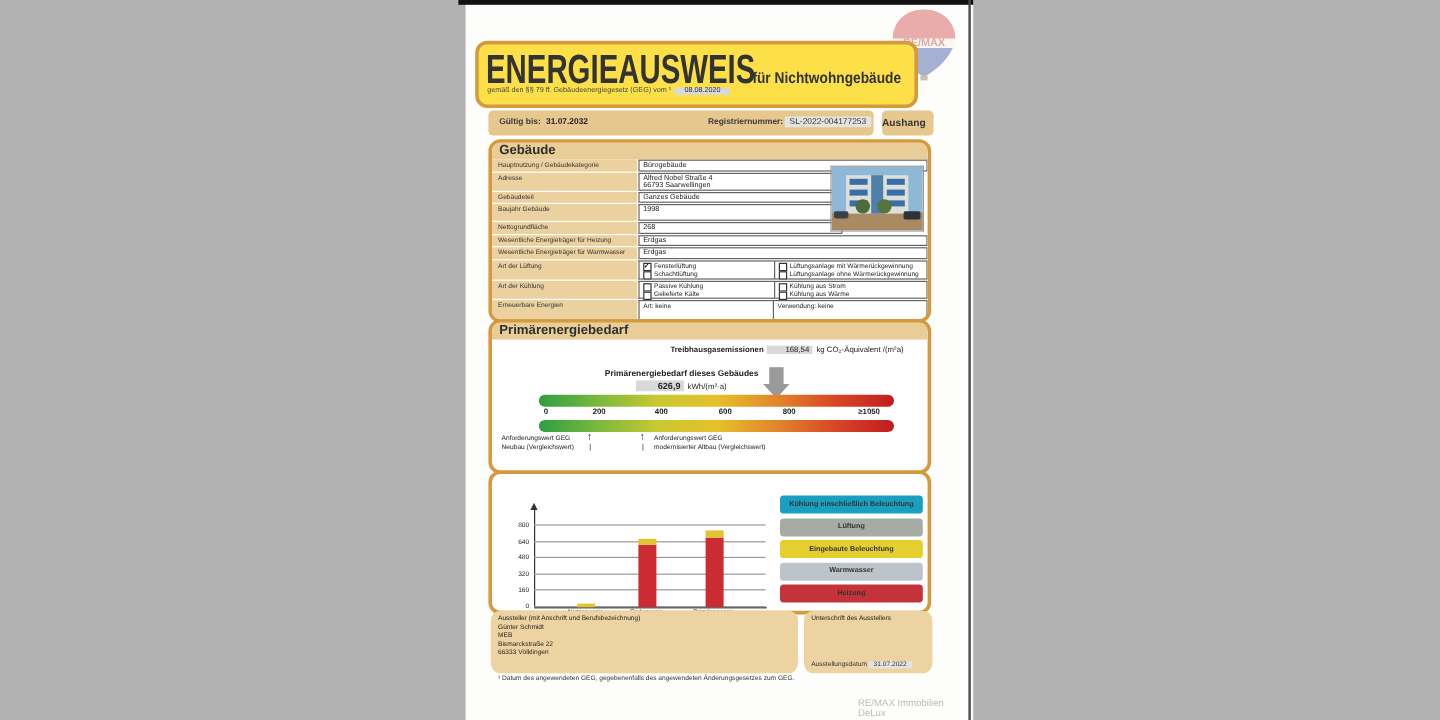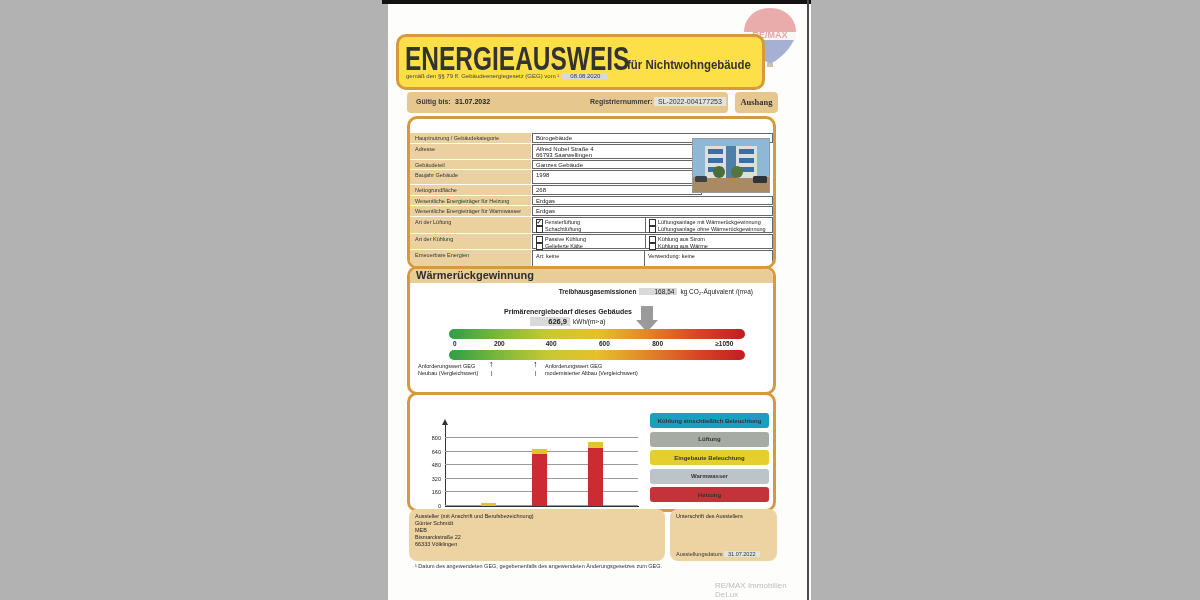--- a/index.html
+++ b/index.html
@@ -18,21 +18,21 @@
   .title-sub{position:absolute;left:228px;top:20px;font-size:13px;font-weight:bold;color:#333;transform:scaleX(.88);transform-origin:left top;white-space:nowrap;}
   .law-line{position:absolute;left:7px;top:36px;font-size:6px;color:#444;white-space:nowrap;}
   .law-date{display:inline-block;background:#d9d9d9;padding:0 8px;margin-left:3px;color:#333;}
 
   
   .validity{position:absolute;left:19px;top:92px;width:321px;height:21px;background:#e6c88f;border-radius:4px;}
   .validity .vlab{position:absolute;left:9px;top:6px;font-size:7px;font-weight:bold;color:#3a3a3a;}
   .validity .vval{position:absolute;left:48px;top:6px;font-size:7px;font-weight:bold;color:#222;}
   .validity .rlab{position:absolute;left:183px;top:6px;font-size:7px;font-weight:bold;color:#3a3a3a;}
   .validity .rval{position:absolute;left:247px;top:4.5px;font-size:7px;background:#e3e3e0;padding:1px 4px;color:#333;}
-  .aushang{position:absolute;left:347px;top:92px;width:43px;height:21px;background:#e6c88f;border-radius:4px;text-align:center;line-height:21px;font-size:8.5px;font-weight:bold;color:#333;font-family:Liberation Serif, serif;}
+  .aushang{position:absolute;left:347px;top:92px;width:43px;height:21px;background:#e6c88f;border-radius:4px;text-align:left;line-height:21px;font-size:8.5px;font-weight:bold;color:#333;}
 
   
   .secbox{position:absolute;left:19px;width:363px;border:3px solid #d49a3d;border-radius:10px;background:#fff;overflow:hidden;}
   .sechead{height:14px;background:#e9cd97;font-size:11px;font-weight:bold;color:#2e2e2e;padding-left:6px;line-height:13px;}
 
   
   .gtable{position:absolute;left:0;top:14px;right:0;}
   .grow{display:flex;border-bottom:1px solid #fff;}
   .gl{width:122px;background:#ecd1a0;font-size:5.5px;color:#333;padding:2px 0 0 5px;box-sizing:border-box;border-right:1px solid #fff;}
   .gv{flex:1;background:#fff;border:0.5px solid #666;font-size:6px;color:#222;padding:1px 0 0 3px;box-sizing:border-box;}
@@ -115,20 +115,21 @@
 
     <div class="validity">
       <span class="vlab">Gültig bis:</span>
       <span class="vval">31.07.2032</span>
       <span class="rlab">Registriernummer:</span>
       <span class="rval">SL-2022-004177253</span>
     </div>
     <div class="aushang">Aushang</div>
 
     <div class="secbox" style="top:116px;height:147px;">
+      <div class="sechead">Gebäude</div>
       <div class="gtable">
         <div class="grow" style="height:10px">
           <div class="gl">Hauptnutzung / Gebäudekategorie</div>
           <div class="gv">Bürogebäude</div>
         </div>
         <div class="grow" style="height:15px">
           <div class="gl">Adresse</div>
           <div class="gv short">
             <div>Alfred Nobel Straße  4</div>
             <div>66793 Saarwellingen</div>
@@ -228,21 +229,21 @@
             <rect x="46" y="28" width="15" height="5"></rect>
         </g>
         <circle cx="26" cy="33" r="6" fill="#4c6b3a"></circle>
         <circle cx="44" cy="33" r="6" fill="#55753f"></circle>
         <rect x="2" y="37" width="12" height="6" rx="1.5" fill="#3b4148"></rect>
         <rect x="60" y="37" width="14" height="7" rx="1.5" fill="#2f3338"></rect>
       </svg>
     </div>
 
     <div class="secbox" style="top:266px;height:123px;">
-      <div class="sechead">Wärmerückgewinnung</div>
+      <div class="sechead">Primärenergiebedarf</div>
       <div class="ghgline">
         <b>Treibhausgasemissionen</b><span class="ghgval">168,54</span><span>kg CO₂-Äquivalent /(m²a)</span>
       </div>
       <div class="demand-label">Primärenergiebedarf dieses Gebäudes</div>
       <div class="demand-line">
         <span class="demval">626,9</span><span>kWh/(m²·a)</span>
       </div>
       <div class="darrow-shaft"></div>
       <div class="darrow-head"></div>
 

